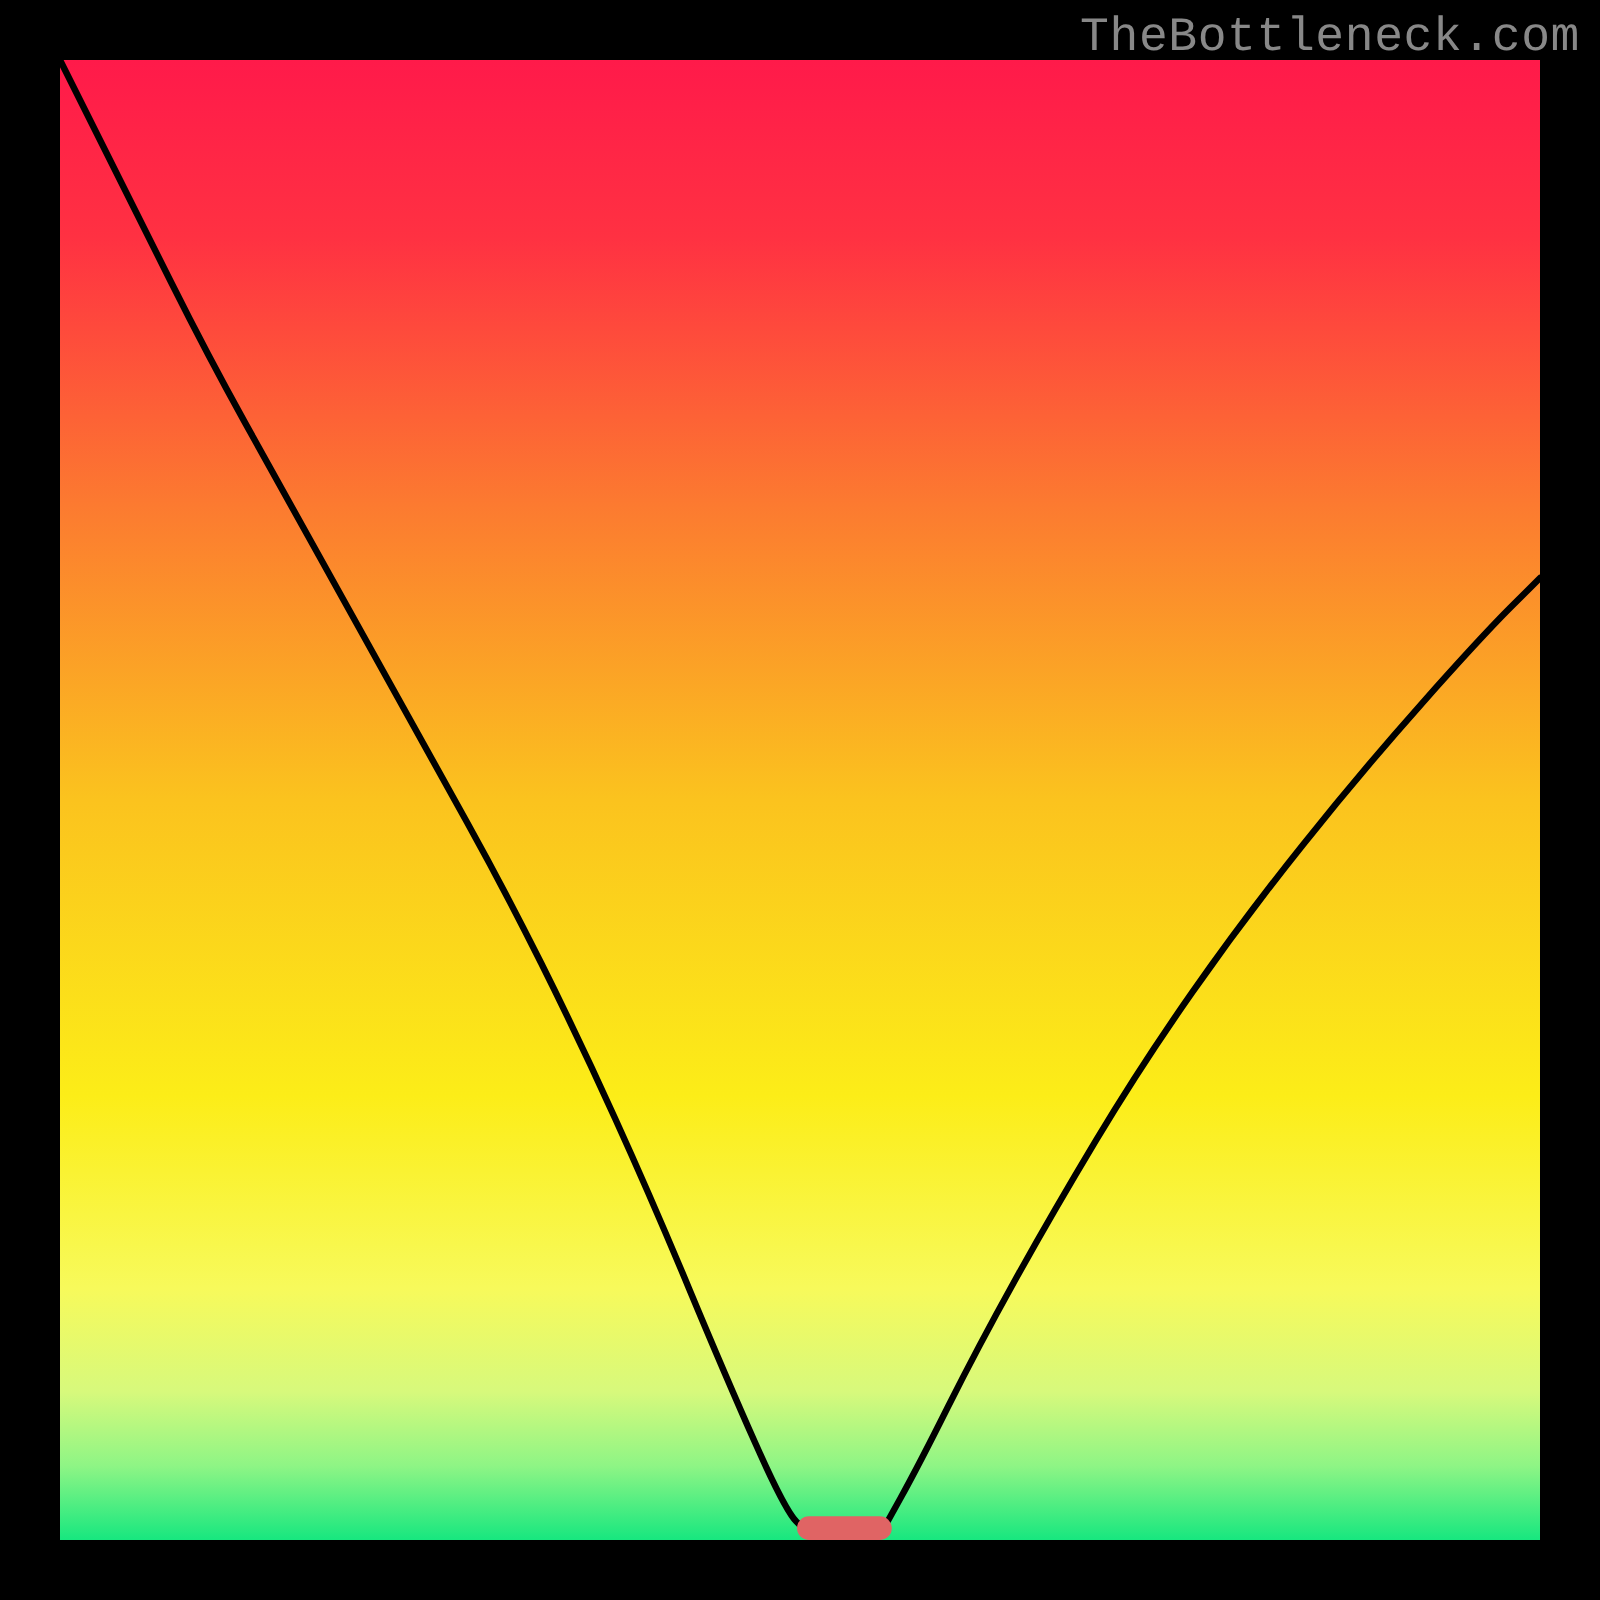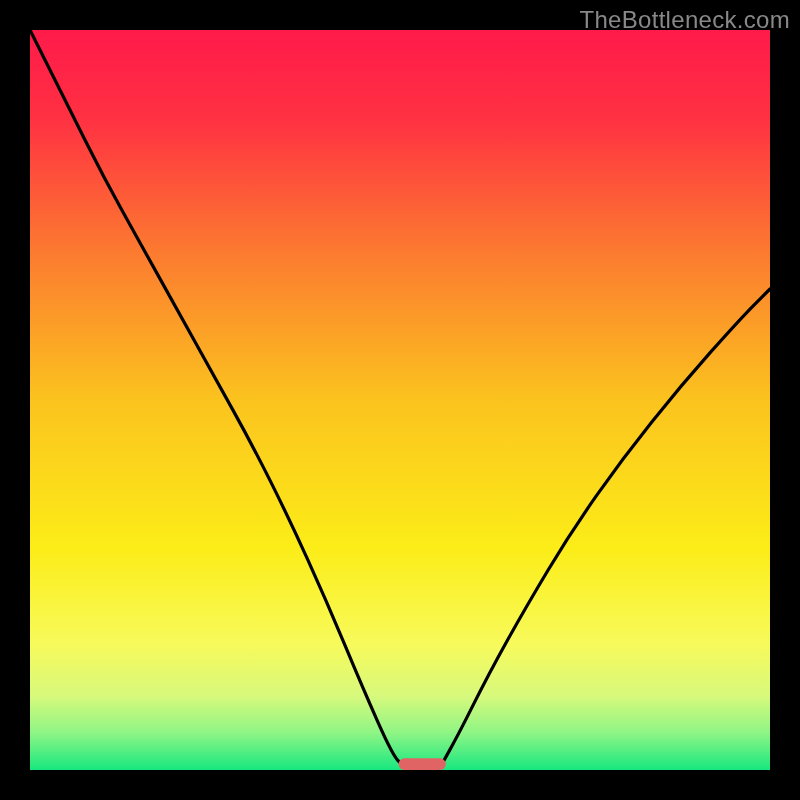--- a/index.html
+++ b/index.html
@@ -15,21 +15,21 @@
     width: 800px;
     height: 800px;
   }
   svg {
     display: block;
   }
   .watermark {
     position: absolute;
     top: 6px;
     right: 10px;
-    font-family: Liberation Sans, sans-serif;
+    font-family: Liberation Mono, monospace;
     font-size: 24px;
     color: #888;
     letter-spacing: 0.3px;
     user-select: none;
     pointer-events: none;
   }
 </style>
 </head>
 <body>
 

